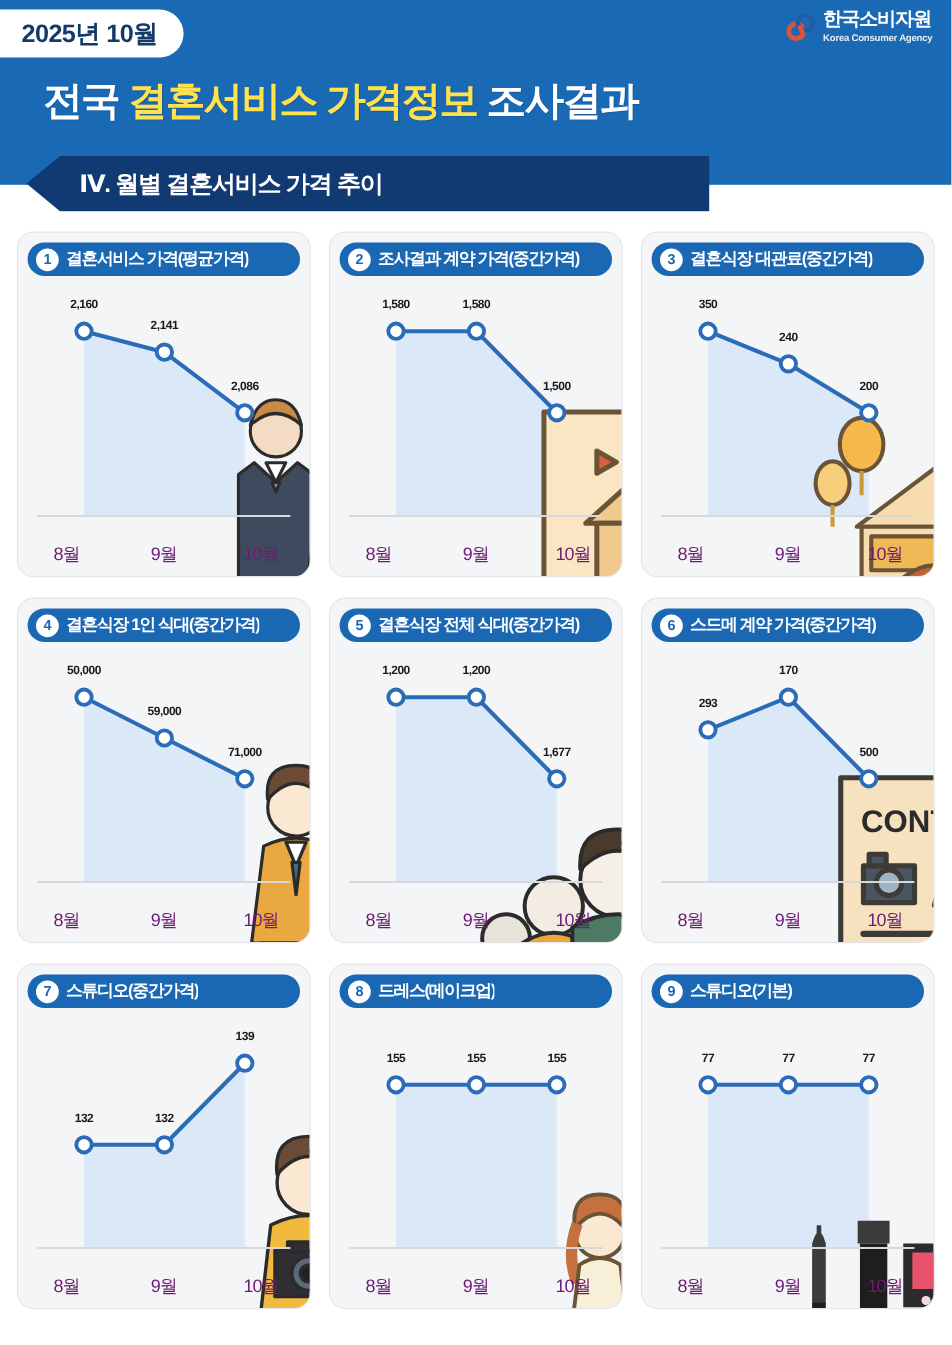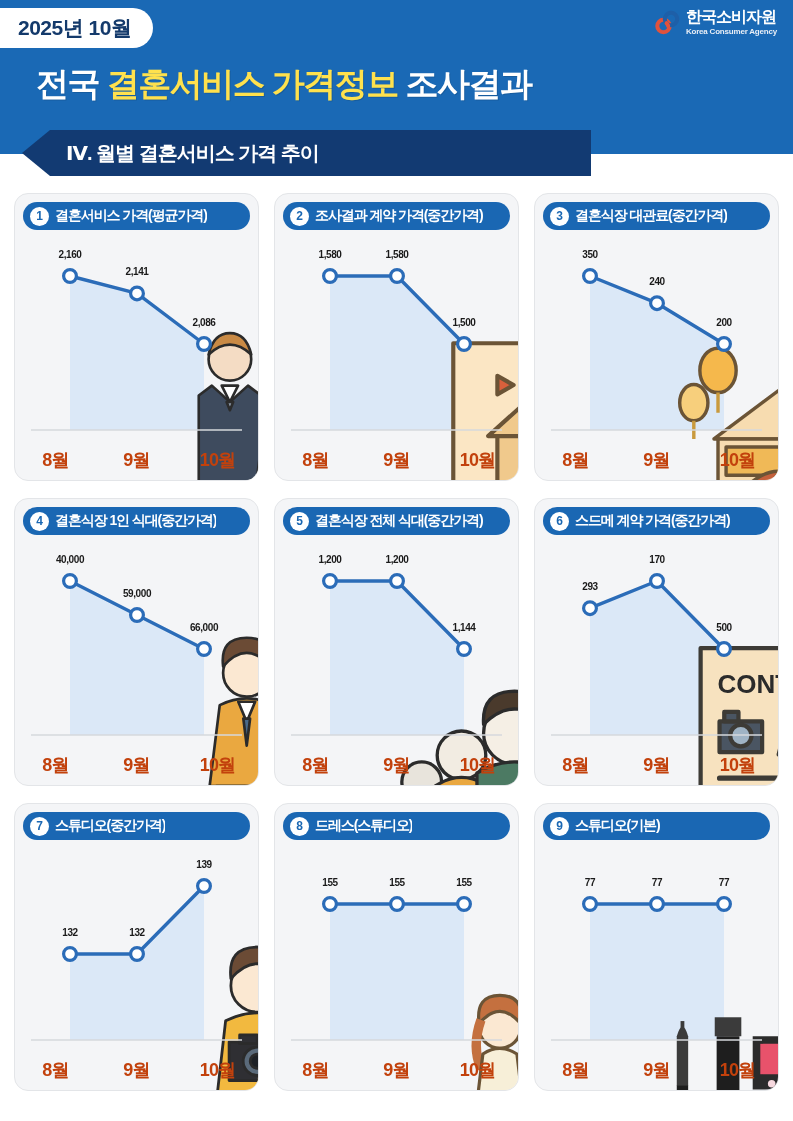--- a/index.html
+++ b/index.html
@@ -190,23 +190,23 @@
   .axis-labels {
     position: absolute;
     left: 0;
     bottom: 8px;
     width: 243px;
     display: flex;
   }
   .axis-labels .tick {
     flex: 1 1 0;
     text-align: center;
-    font-size: 18px;
-    font-weight: 700;
-    color: #c2410c;
+    font-size: 15px;
+    font-weight: 400;
+    color: #701a75;
     letter-spacing: -0.8px;
   }
 
   .val-label {
     position: absolute;
     font-size: 10px;
     font-weight: 600;
     color: #1a1a1a;
     letter-spacing: -0.4px;
     white-space: nowrap;
@@ -403,23 +403,23 @@
       <path d="M70 46 l4 4 l5 -3" stroke="#f7e3c6" stroke-width="2" fill="none"></path>
     </g>
               </svg>
                </g>
       <line x1="16" y1="196" x2="227" y2="196" stroke="#d6d8dc" stroke-width="1.6"></line>
       <polyline points="55,42 122,76 189,110" fill="none" stroke="#2b6cb8" stroke-width="3.4" stroke-linejoin="round" stroke-linecap="round"></polyline>
       <circle cx="55" cy="42" r="6.4" fill="#ffffff" stroke="#2b6cb8" stroke-width="3.2"></circle>
             <circle cx="122" cy="76" r="6.4" fill="#ffffff" stroke="#2b6cb8" stroke-width="3.2"></circle>
             <circle cx="189" cy="110" r="6.4" fill="#ffffff" stroke="#2b6cb8" stroke-width="3.2"></circle>
     </svg>
-          <div class="val-label" style="left: 55px; top: 15px;">40,000</div>
+          <div class="val-label" style="left: 55px; top: 15px;">50,000</div>
           <div class="val-label" style="left: 122px; top: 49px;">59,000</div>
-          <div class="val-label" style="left: 189px; top: 83px;">66,000</div>
+          <div class="val-label" style="left: 189px; top: 83px;">71,000</div>
           <div class="axis-labels">
             <div class="tick">8월</div>
             <div class="tick">9월</div>
             <div class="tick">10월</div>
           </div>
         </div>
       </div>
       <div class="card">
         <div class="card-head">
           <div class="card-num">5</div>
@@ -449,21 +449,21 @@
               </svg>
                </g>
       <line x1="16" y1="196" x2="227" y2="196" stroke="#d6d8dc" stroke-width="1.6"></line>
       <polyline points="55,42 122,42 189,110" fill="none" stroke="#2b6cb8" stroke-width="3.4" stroke-linejoin="round" stroke-linecap="round"></polyline>
       <circle cx="55" cy="42" r="6.4" fill="#ffffff" stroke="#2b6cb8" stroke-width="3.2"></circle>
             <circle cx="122" cy="42" r="6.4" fill="#ffffff" stroke="#2b6cb8" stroke-width="3.2"></circle>
             <circle cx="189" cy="110" r="6.4" fill="#ffffff" stroke="#2b6cb8" stroke-width="3.2"></circle>
     </svg>
           <div class="val-label" style="left: 55px; top: 15px;">1,200</div>
           <div class="val-label" style="left: 122px; top: 15px;">1,200</div>
-          <div class="val-label" style="left: 189px; top: 83px;">1,144</div>
+          <div class="val-label" style="left: 189px; top: 83px;">1,677</div>
           <div class="axis-labels">
             <div class="tick">8월</div>
             <div class="tick">9월</div>
             <div class="tick">10월</div>
           </div>
         </div>
       </div>
       <div class="card">
         <div class="card-head">
           <div class="card-num">6</div>
@@ -543,21 +543,21 @@
           <div class="axis-labels">
             <div class="tick">8월</div>
             <div class="tick">9월</div>
             <div class="tick">10월</div>
           </div>
         </div>
       </div>
       <div class="card">
         <div class="card-head">
           <div class="card-num">8</div>
-          <div class="card-title">드레스(스튜디오)</div>
+          <div class="card-title">드레스(메이크업)</div>
         </div>
         <div class="chart">
     <svg viewBox="0 0 243 246" xmlns="http://www.w3.org/2000/svg">
       <polygon points="55,196 55,60 122,60 189,60 189,196" fill="#dbe8f7"></polygon>
       <g transform="translate(128,104) scale(1)">
                  <svg x="0" y="0" width="88" height="130" viewBox="0 0 88 130">
     <g stroke="#6b5436" stroke-width="1.7" stroke-linejoin="round">
       <path d="M46 8 q24 0 24 26 v90 h-24z" fill="#e3efe8"></path>
       <path d="M46 8 q24 0 24 26 v90 h-24z" fill="none" stroke="#b06a3c" stroke-width="4"></path>
       <path d="M62 120 h8 v8 h-8z" fill="#b06a3c"></path>

